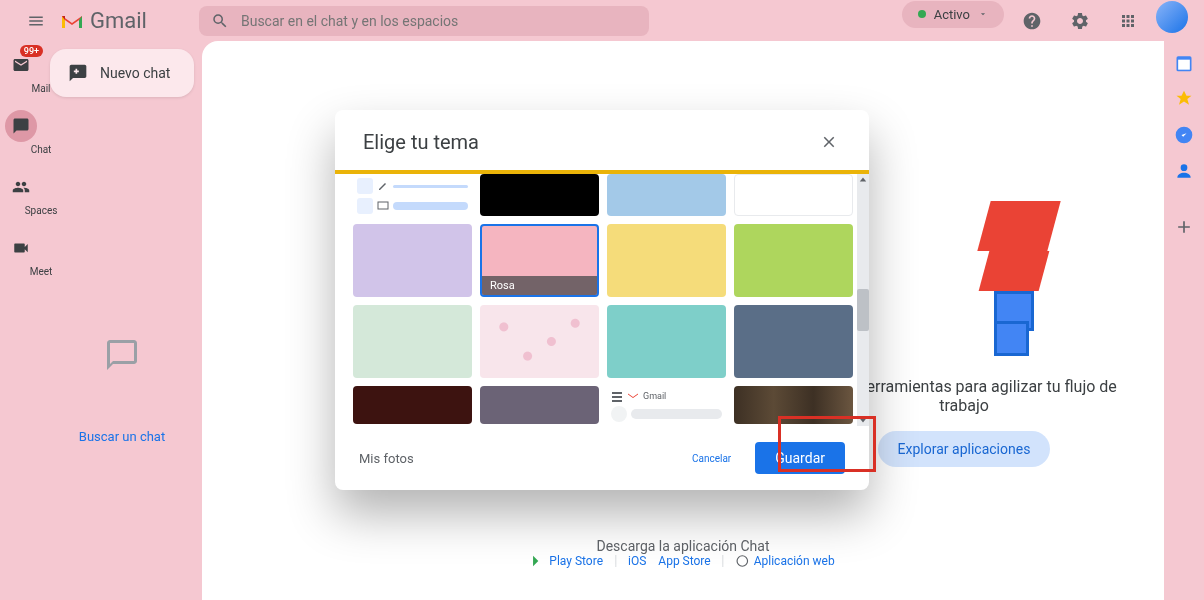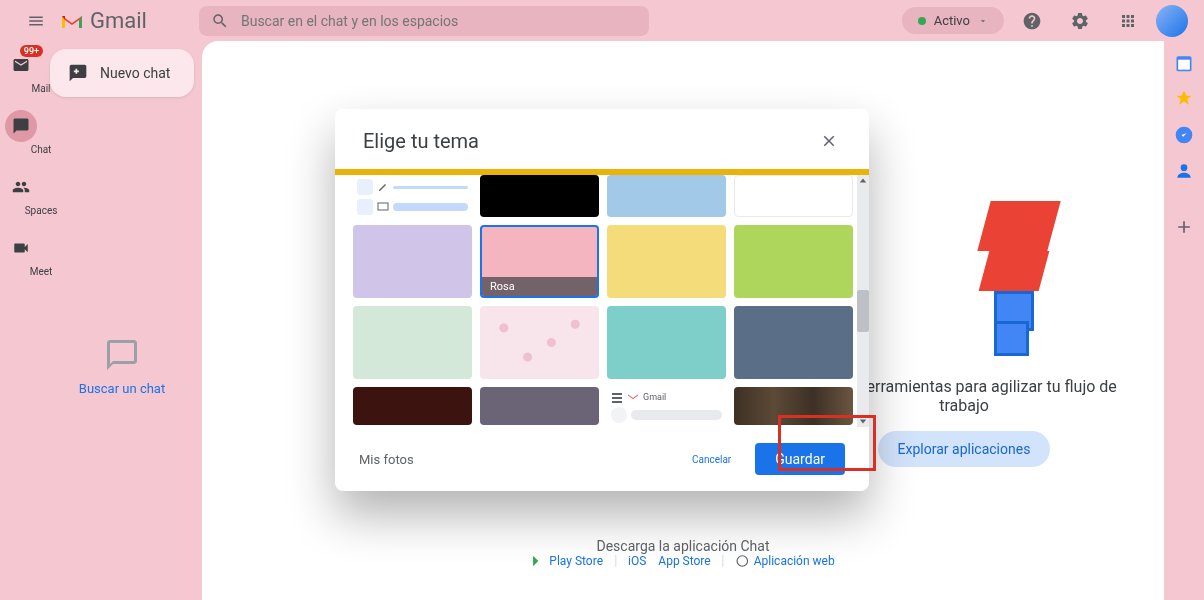--- a/index.html
+++ b/index.html
@@ -64,21 +64,21 @@
       background: transparent;
       margin-left: 12px;
       font-size: 14px;
       flex: 1;
       outline: none;
       color: #5f6368;
     }
     .header-right {
       margin-left: auto;
       display: flex;
-      align-items: center;
+      align-items: flex-start;
       gap: 8px;
     }
     .active-status {
       background: #e8b4bf;
       border-radius: 20px;
       padding: 6px 16px;
       display: flex;
       align-items: center;
       gap: 8px;
       font-size: 13px;
@@ -182,20 +182,21 @@
       margin-bottom: 8px;
     }
     .empty-text {
       font-size: 13px;
       color: #5f6368;
     }
     .empty-link {
       font-size: 13px;
       color: #1a73e8;
       cursor: pointer;
+      margin-top: 48px;
     }
     .content-area {
       flex: 1;
       background: white;
       border-radius: 16px 0 0 0;
       margin: 0;
       position: relative;
       overflow: hidden;
     }
     .promo-section {
@@ -295,21 +296,21 @@
       border-radius: 8px;
       width: 534px;
       box-shadow: 0 24px 48px rgba(0,0,0,0.3);
       position: relative;
     }
     .dialog-header {
       padding: 20px 28px 16px;
       display: flex;
       justify-content: space-between;
       align-items: center;
-      border-bottom: 6px solid #eab308;
+      border-bottom: 4px solid #eab308;
     }
     .dialog-title {
       font-size: 20px;
       color: #3c4043;
       font-weight: 400;
     }
     .close-btn {
       width: 24px;
       height: 24px;
       cursor: pointer;

